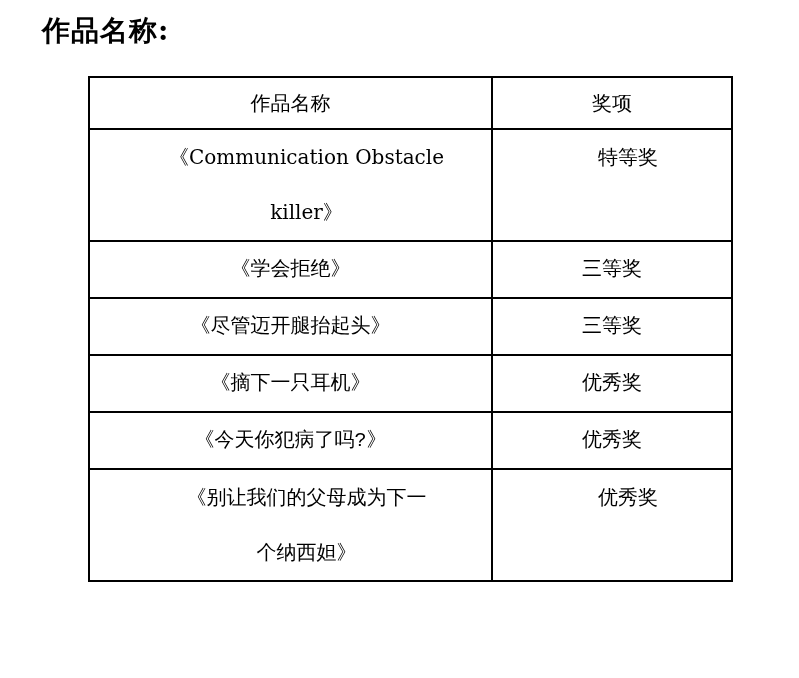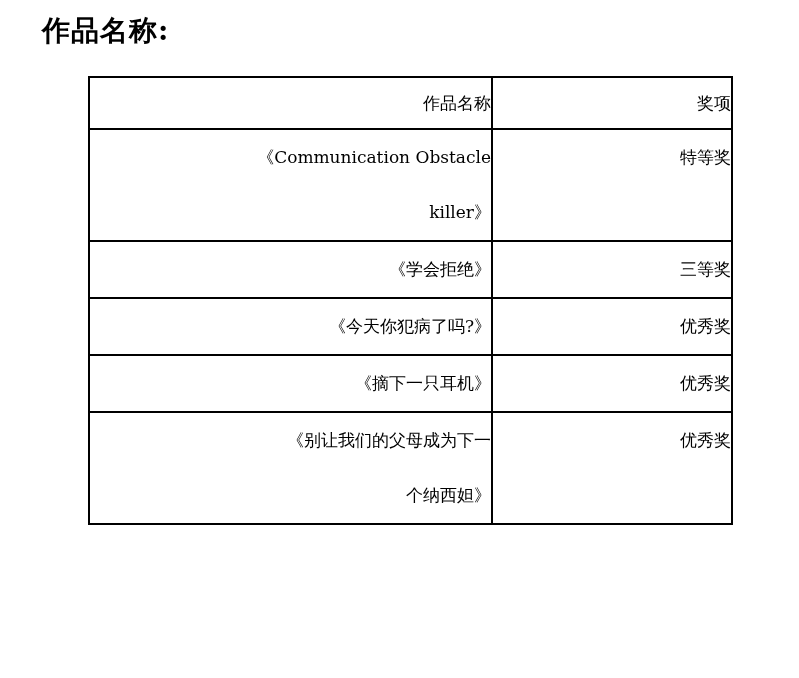--- a/index.html
+++ b/index.html
@@ -24,34 +24,34 @@
     border-collapse: collapse;
     table-layout: fixed;
     margin: 26px 0 0 88px;
     width: 643px;
   }
   .award-table col.col-work  { width: 403px; }
   .award-table col.col-award { width: 240px; }
   .award-table th,
   .award-table td {
     border: 2px solid #000000;
-    text-align: right;
+    text-align: center;
     vertical-align: top;
-    font-size: 17px;
+    font-size: 20px;
     font-weight: normal;
     line-height: 55px;
     padding: 0;
     white-space: pre-line;
     overflow: hidden;
   }
   .award-table tr.header-row th {
     height: 50px;
     line-height: 50px;
   }
-  .award-table tr.row-single td { height: 53px; }
+  .award-table tr.row-single td { height: 53px; font-family: Liberation Mono, monospace; }
   .award-table tr.row-double td { height: 108px; padding-left: 32px; }
 </style>
 </head>
 <body>
 
 <div class="doc-title">作品名称:</div>
 
 <table class="award-table">
   <colgroup>
     <col class="col-work">
@@ -67,25 +67,29 @@
     <tr class="row-double">
       <td>《Communication Obstacle
 killer》</td>
       <td>特等奖</td>
     </tr>
     <tr class="row-single">
       <td>《学会拒绝》</td>
       <td>三等奖</td>
     </tr>
     <tr class="row-single">
-      <td>《今天你犯病了吗?》</td>
+      <td>《尽管迈开腿抬起头》</td>
+      <td>三等奖</td>
+    </tr>
+    <tr class="row-single">
+      <td>《摘下一只耳机》</td>
       <td>优秀奖</td>
     </tr>
     <tr class="row-single">
-      <td>《摘下一只耳机》</td>
+      <td>《今天你犯病了吗?》</td>
       <td>优秀奖</td>
     </tr>
     <tr class="row-double">
       <td>《别让我们的父母成为下一
 个纳西妲》</td>
       <td>优秀奖</td>
     </tr>
   </tbody>
 </table>
 

